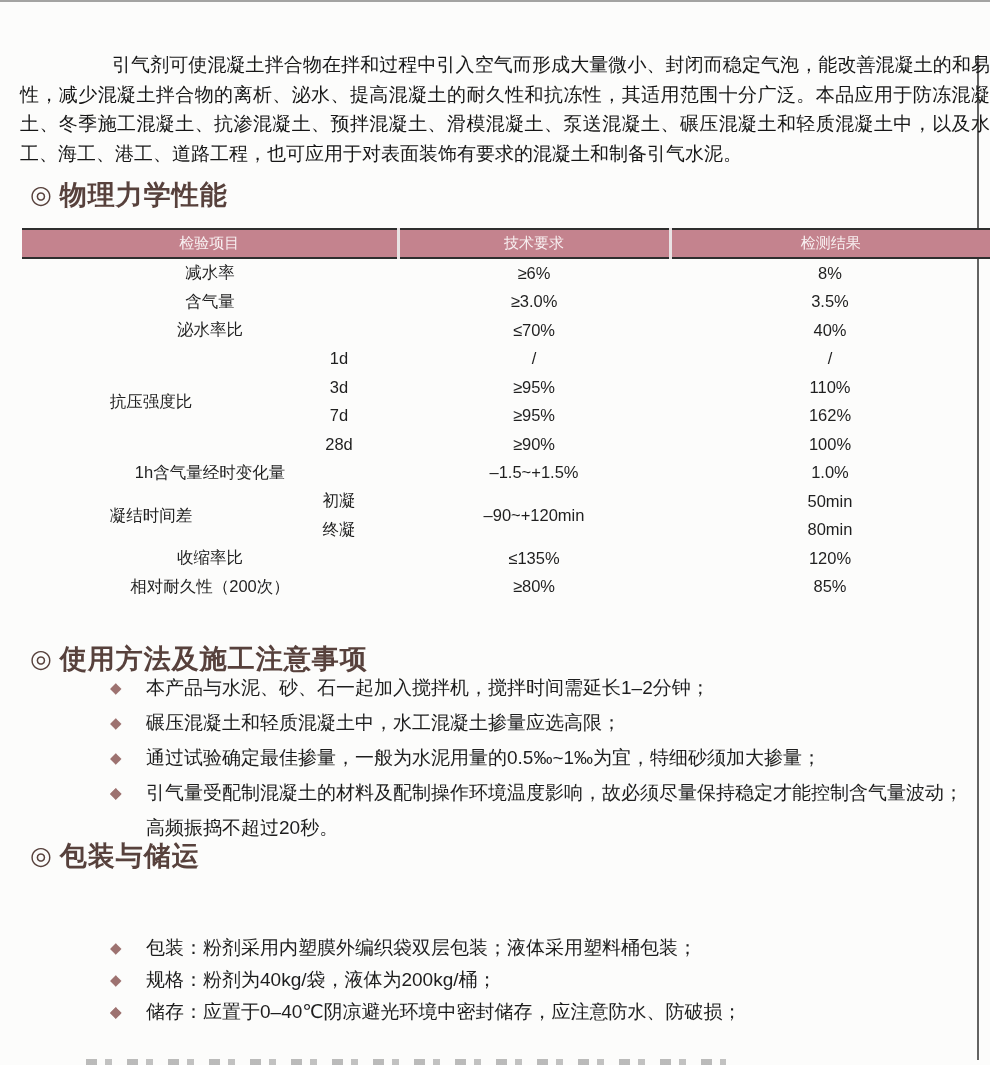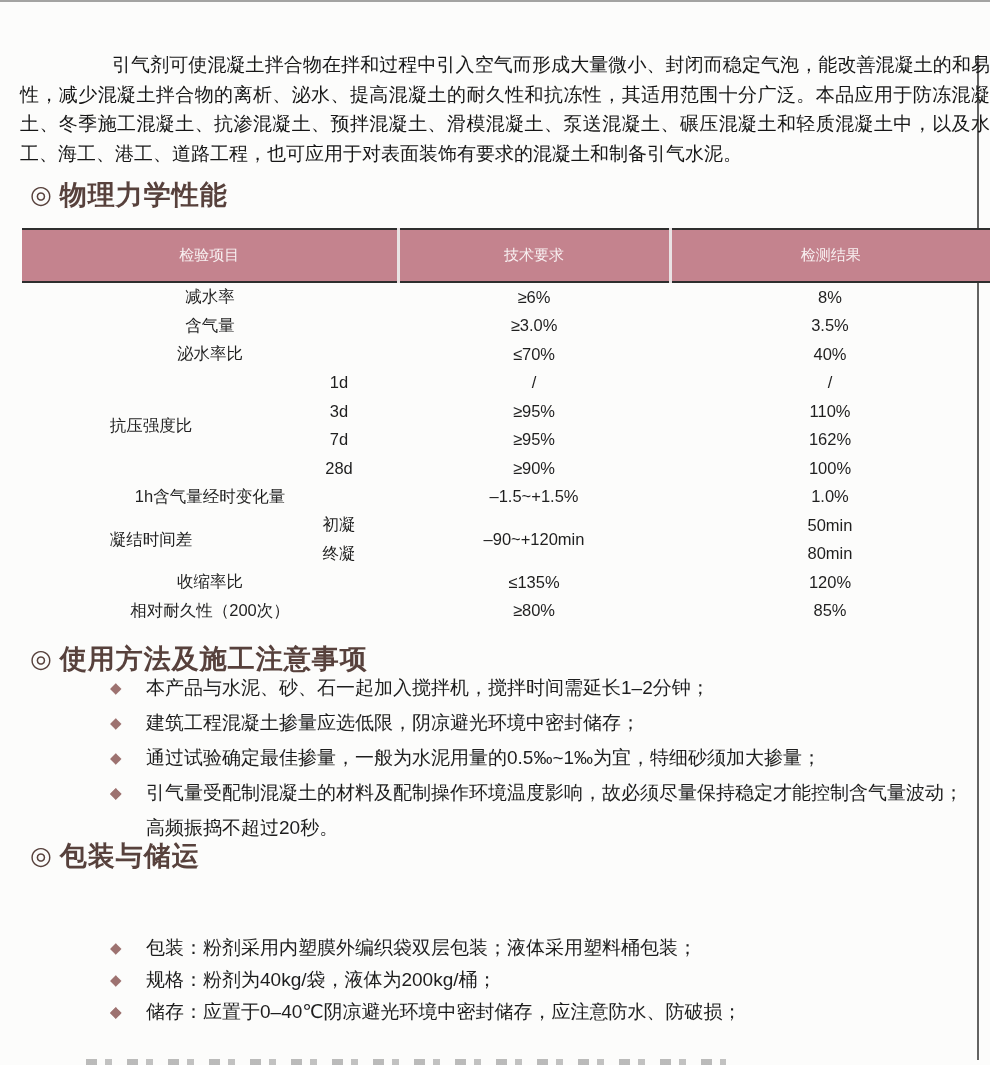--- a/index.html
+++ b/index.html
@@ -54,21 +54,21 @@
     border-collapse:collapse;table-layout:fixed;
     border-top:2px solid #2e2e2e;
     font-size:16.5px;
   }
   .props th{
     background:var(--table-header-bg,#c4838e);
     color:var(--table-header-text,#f8f0f1);
     font-weight:normal;font-size:15px;
     height:27px;
     border-bottom:2px solid #2e2e2e;
-    text-align:center;padding:12px;
+    text-align:center;padding:0;
   }
   .props th + th{border-left:3px solid #e9e3e4;}
   .props td{
     height:28.5px;padding:0;
     text-align:center;vertical-align:middle;
     color:#1f1f1f;
   }
   
   .blist{
     list-style:none;margin:0;padding:0;
@@ -181,21 +181,21 @@
     <span class="marker">◎</span><span>使用方法及施工注意事项</span>
   </h2>
 
   <ul class="blist u-list" style="top:670px">
     <li>
       <span class="diamond">◆</span>
       <span class="li-text">本产品与水泥、砂、石一起加入搅拌机，搅拌时间需延长1–2分钟；</span>
     </li>
     <li>
       <span class="diamond">◆</span>
-      <span class="li-text">建筑工程混凝土掺量应选低限，阴凉避光环境中密封储存；</span>
+      <span class="li-text">碾压混凝土和轻质混凝土中，水工混凝土掺量应选高限；</span>
     </li>
     <li>
       <span class="diamond">◆</span>
       <span class="li-text">通过试验确定最佳掺量，一般为水泥用量的0.5‰~1‰为宜，特细砂须加大掺量；</span>
     </li>
     <li>
       <span class="diamond">◆</span>
     </li>
     <li>
       <span class="diamond">◆</span>

